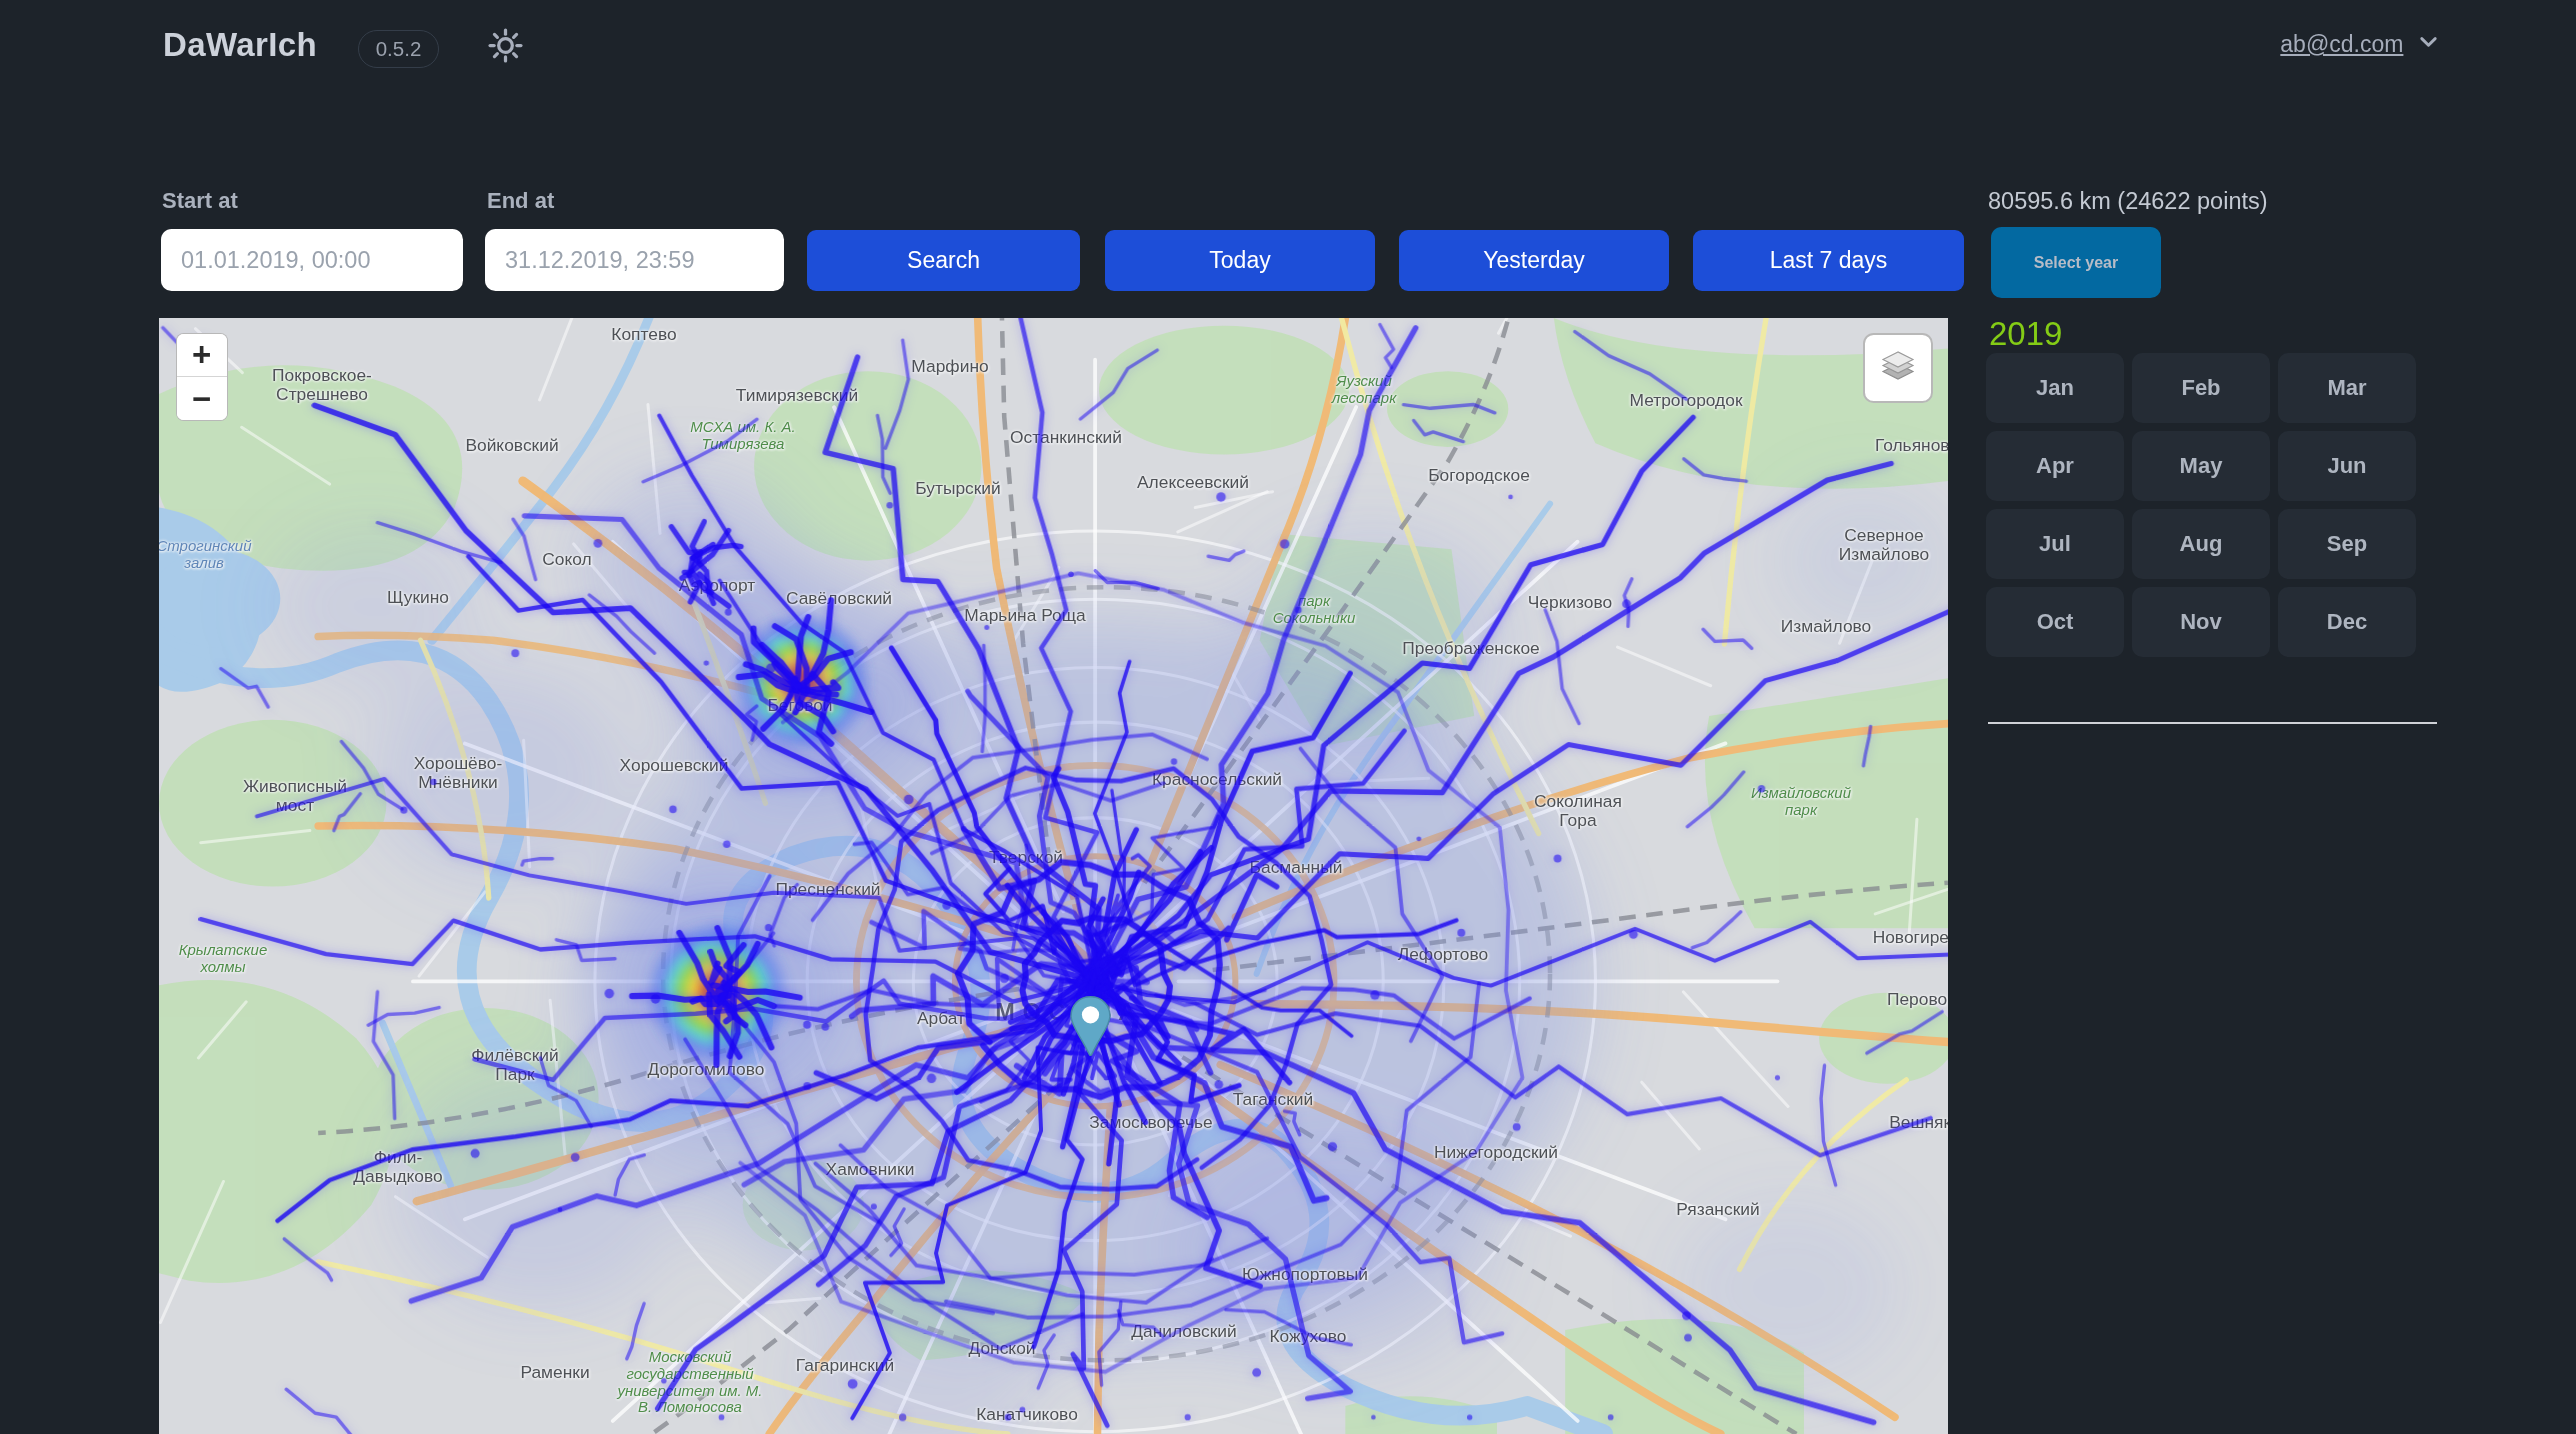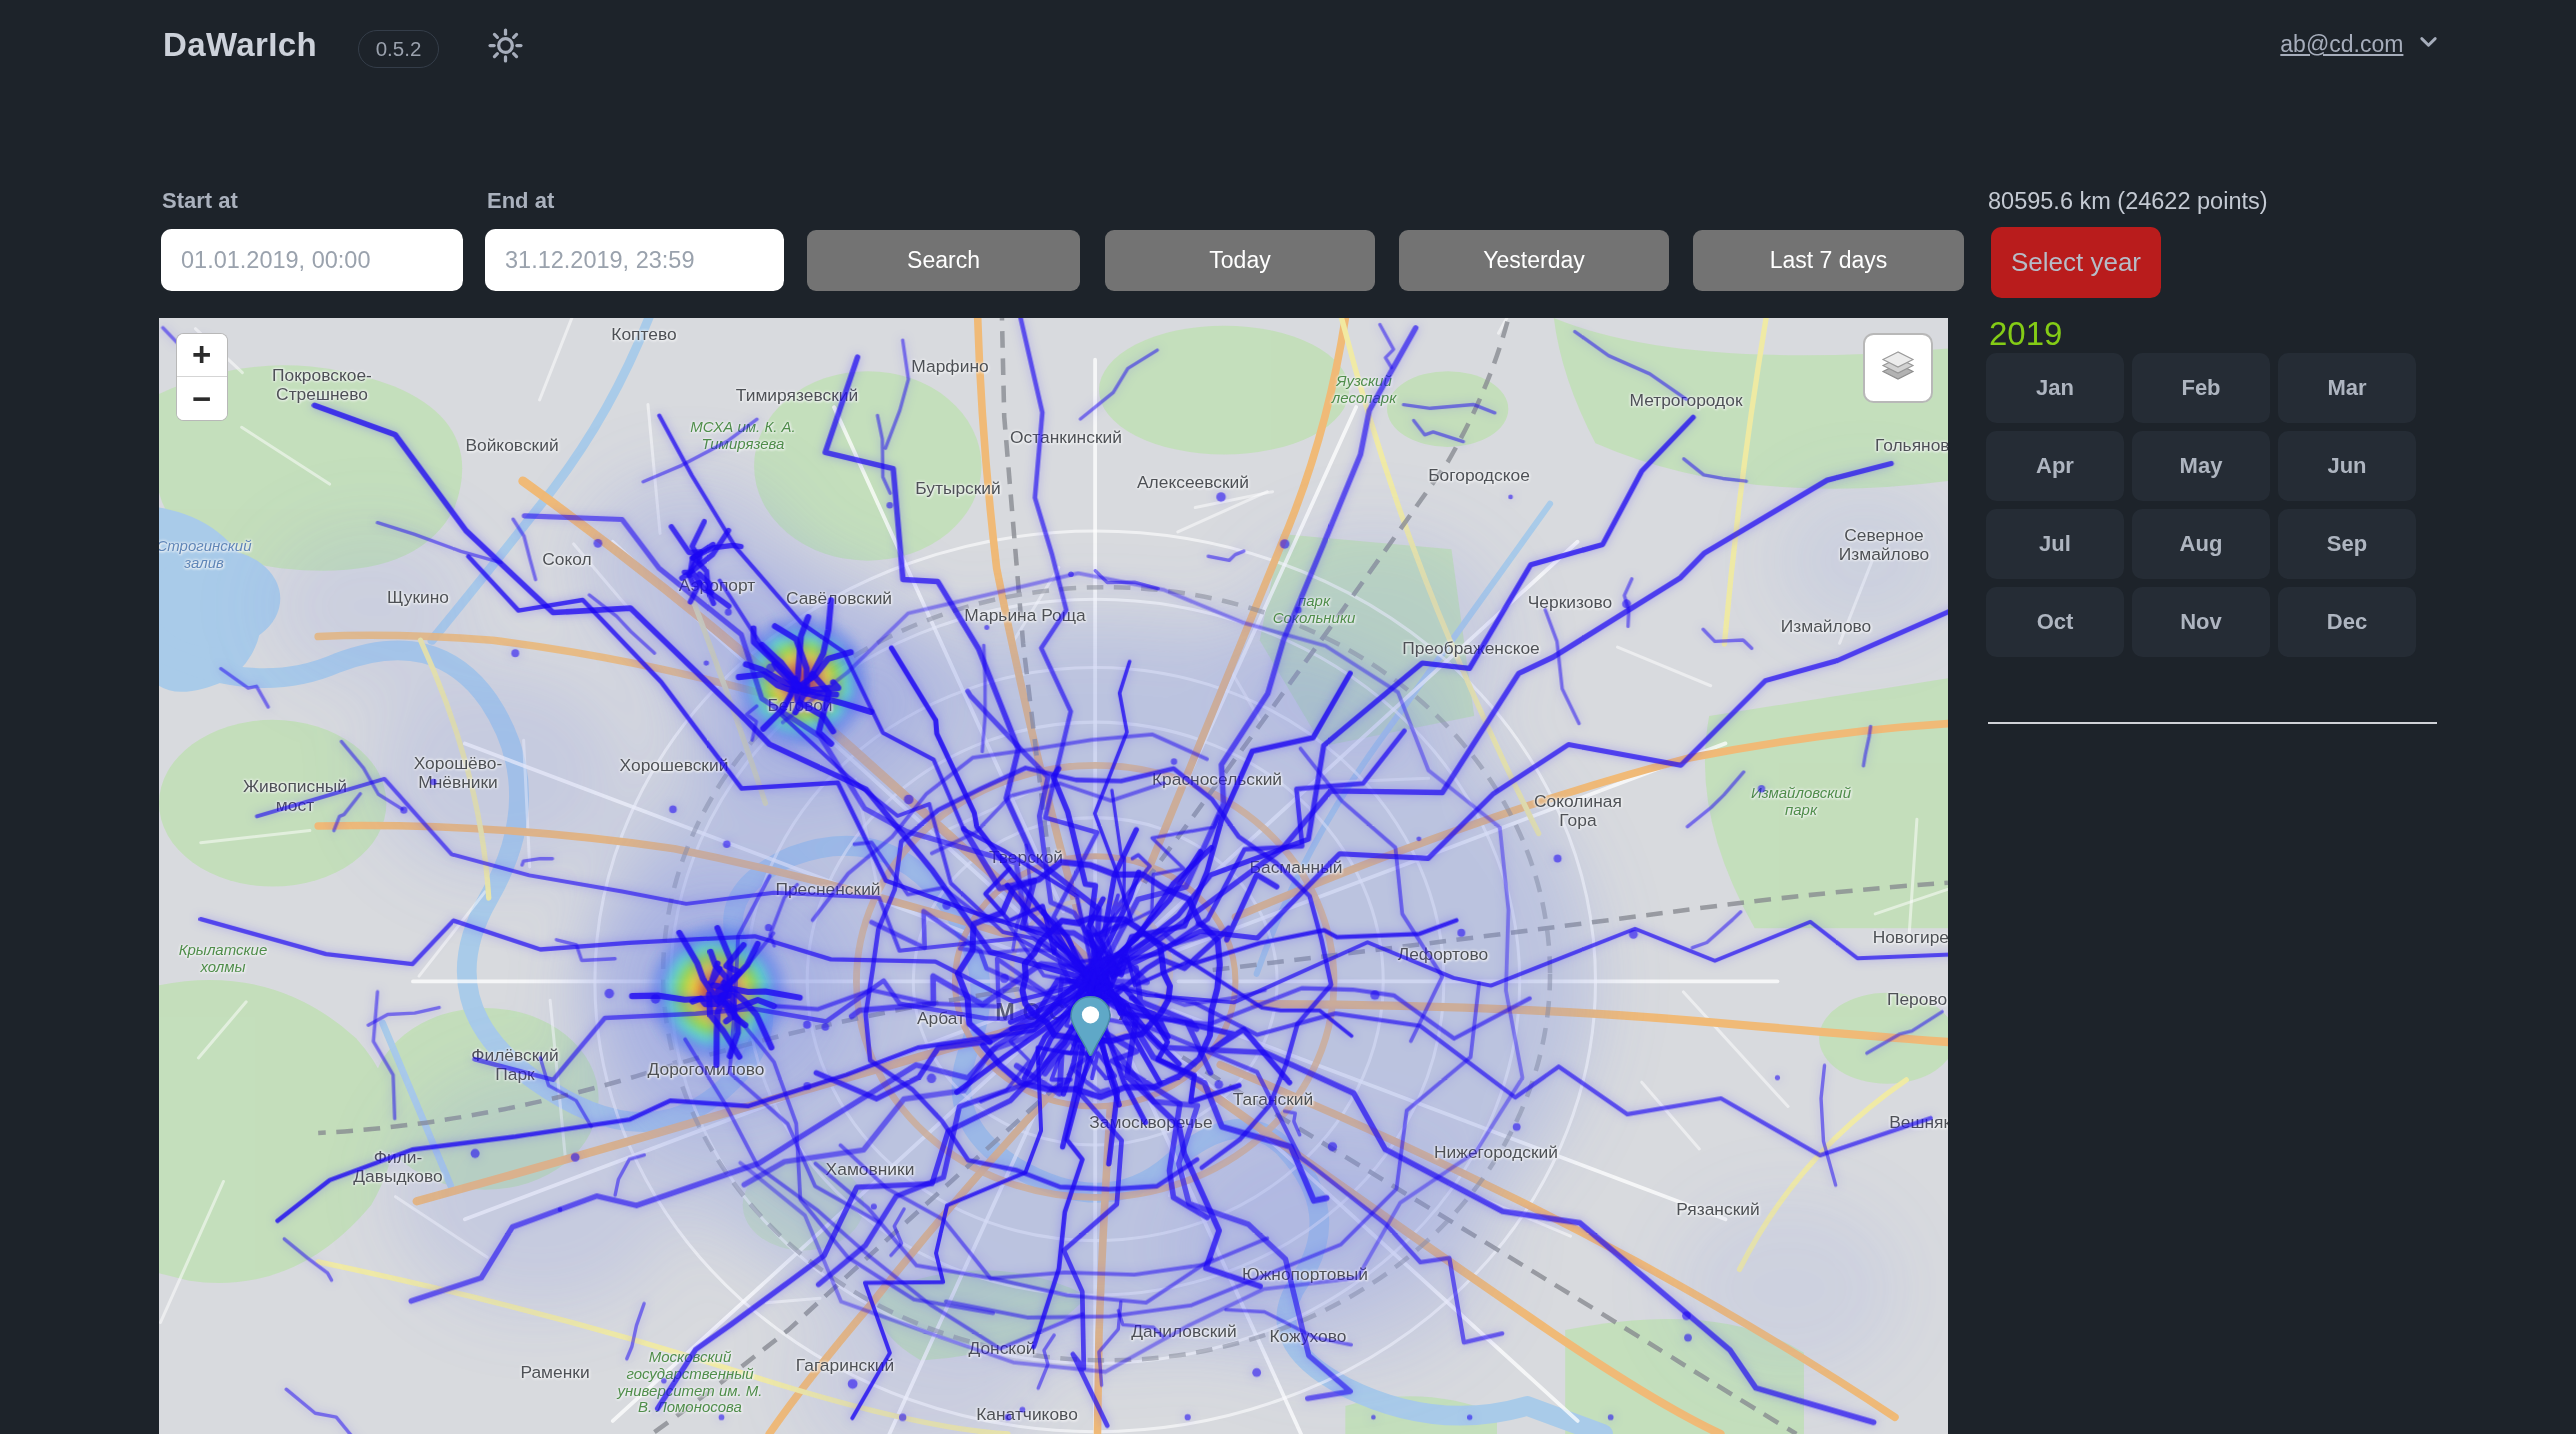--- a/index.html
+++ b/index.html
@@ -12,26 +12,26 @@
         padding:6px 16.7px;font-size:20.5px;color:#9aa1ad;}
   .theme-toggle{position:absolute;left:482px;top:23px;width:47px;height:47px;display:flex;align-items:center;justify-content:center;cursor:pointer;}
   .tabs{position:absolute;left:1083px;top:13.6px;display:flex;align-items:center;gap:36px;height:65px;}
   .tab{font-size:23px;color:#b2b8c4;padding:15px 6px;cursor:pointer;}
   .tab.active{background:#161b21;border-radius:9px;padding:15px 23px;color:#c8cdd6;}
   .nav-user{position:absolute;right:136px;top:30px;display:flex;align-items:center;gap:13.6px;font-size:23px;color:#a6adbb;cursor:pointer;text-decoration:underline;}
   
   .field-label{position:absolute;top:188px;font-size:22px;font-weight:700;color:#aab1bd;}
   .date-input{position:absolute;top:229px;height:62px;background:#fff;border:none;border-radius:10.6px;
         font-size:23.5px;color:#9aa2ad;padding:0 20px;box-sizing:border-box;font-family:inherit;}
-  .btn-primary{position:absolute;top:230px;height:61px;background:#737373;border:none;border-radius:9px;
+  .btn-primary{position:absolute;top:230px;height:61px;background:#1d4ed8;border:none;border-radius:9px;
         color:#fff;font-size:23px;font-weight:500;font-family:inherit;cursor:pointer;}
   
   .stats-line{position:absolute;left:1988px;top:188px;font-size:23.5px;color:#c4cad3;}
-  .select-year{position:absolute;left:1991px;top:227px;width:170px;height:71px;background:#b91c1c;border:none;
-        border-radius:10.6px;color:#b6bcc7;font-size:26px;font-weight:400;font-family:inherit;cursor:pointer;}
+  .select-year{position:absolute;left:1991px;top:227px;width:170px;height:71px;background:#0369a1;border:none;
+        border-radius:10.6px;color:#b6bcc7;font-size:16px;font-weight:700;font-family:inherit;cursor:pointer;}
   .year-title{position:absolute;left:1989px;top:315px;font-size:33px;font-weight:500;color:#84cc16;}
   .months{position:absolute;left:1986px;top:353px;display:grid;grid-template-columns:repeat(3,138px);
         grid-auto-rows:70px;column-gap:18px;row-gap:20px;gap:8px;}
   .month-btn{background:#252c35;border:none;border-radius:10.6px;color:#aeb5c0;font-size:22px;font-weight:600;
         font-family:inherit;cursor:pointer;}
   .divider{position:absolute;left:1988px;top:722px;width:449px;height:2.3px;background:#dfe2e6;opacity:.92;}
   
   .map{position:absolute;left:159px;top:318px;width:1789px;height:1116px;background:#d8dade;overflow:hidden;}
   .map svg.layer{position:absolute;left:0;top:0;}
   .map-labels{position:absolute;left:0;top:0;width:100%;height:100%;z-index:2;}

